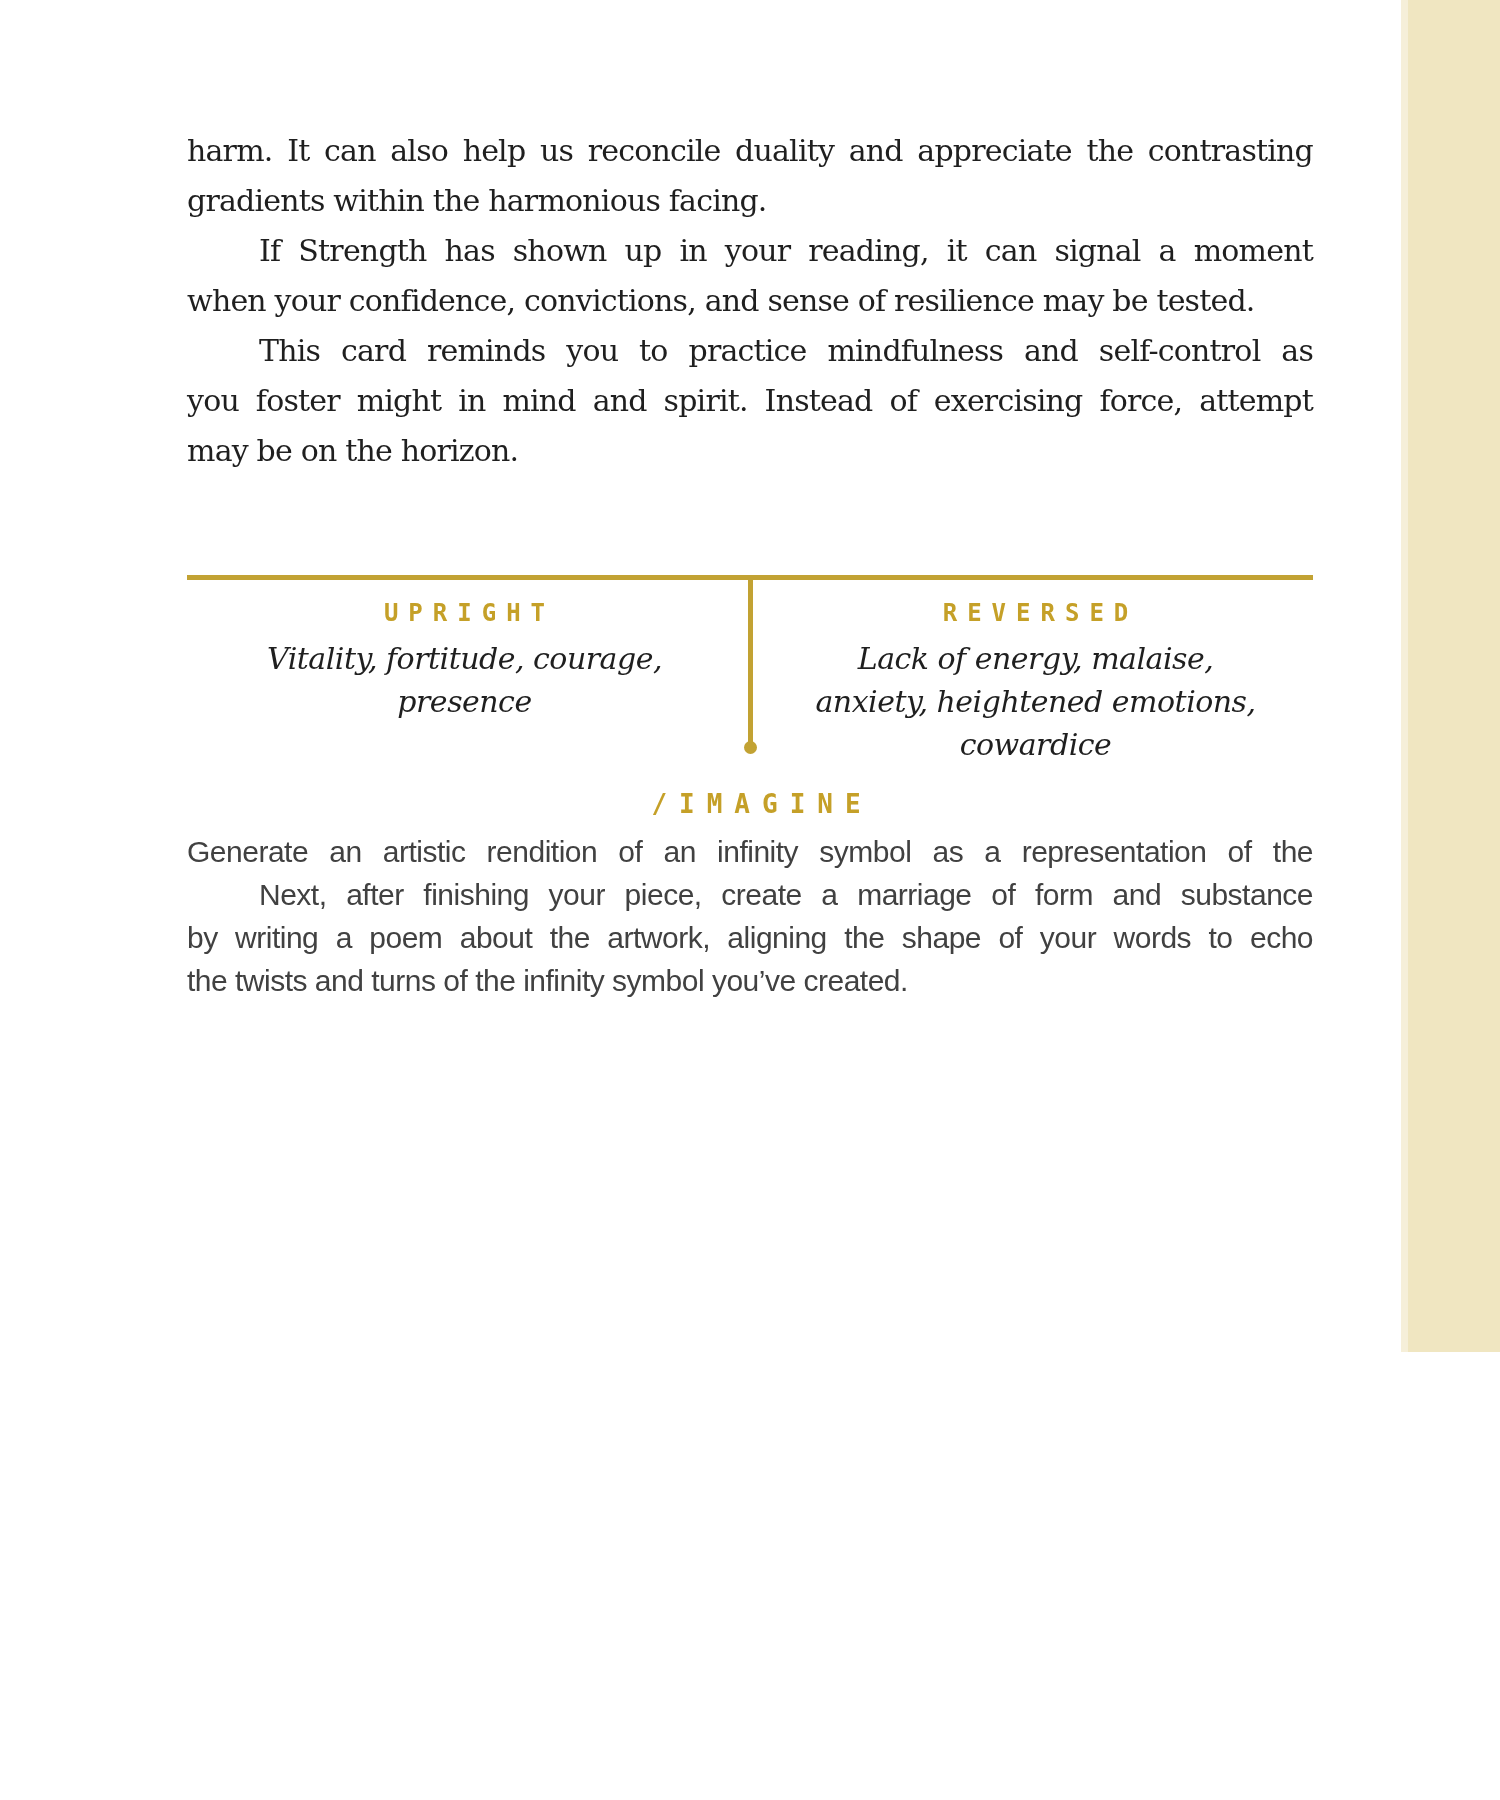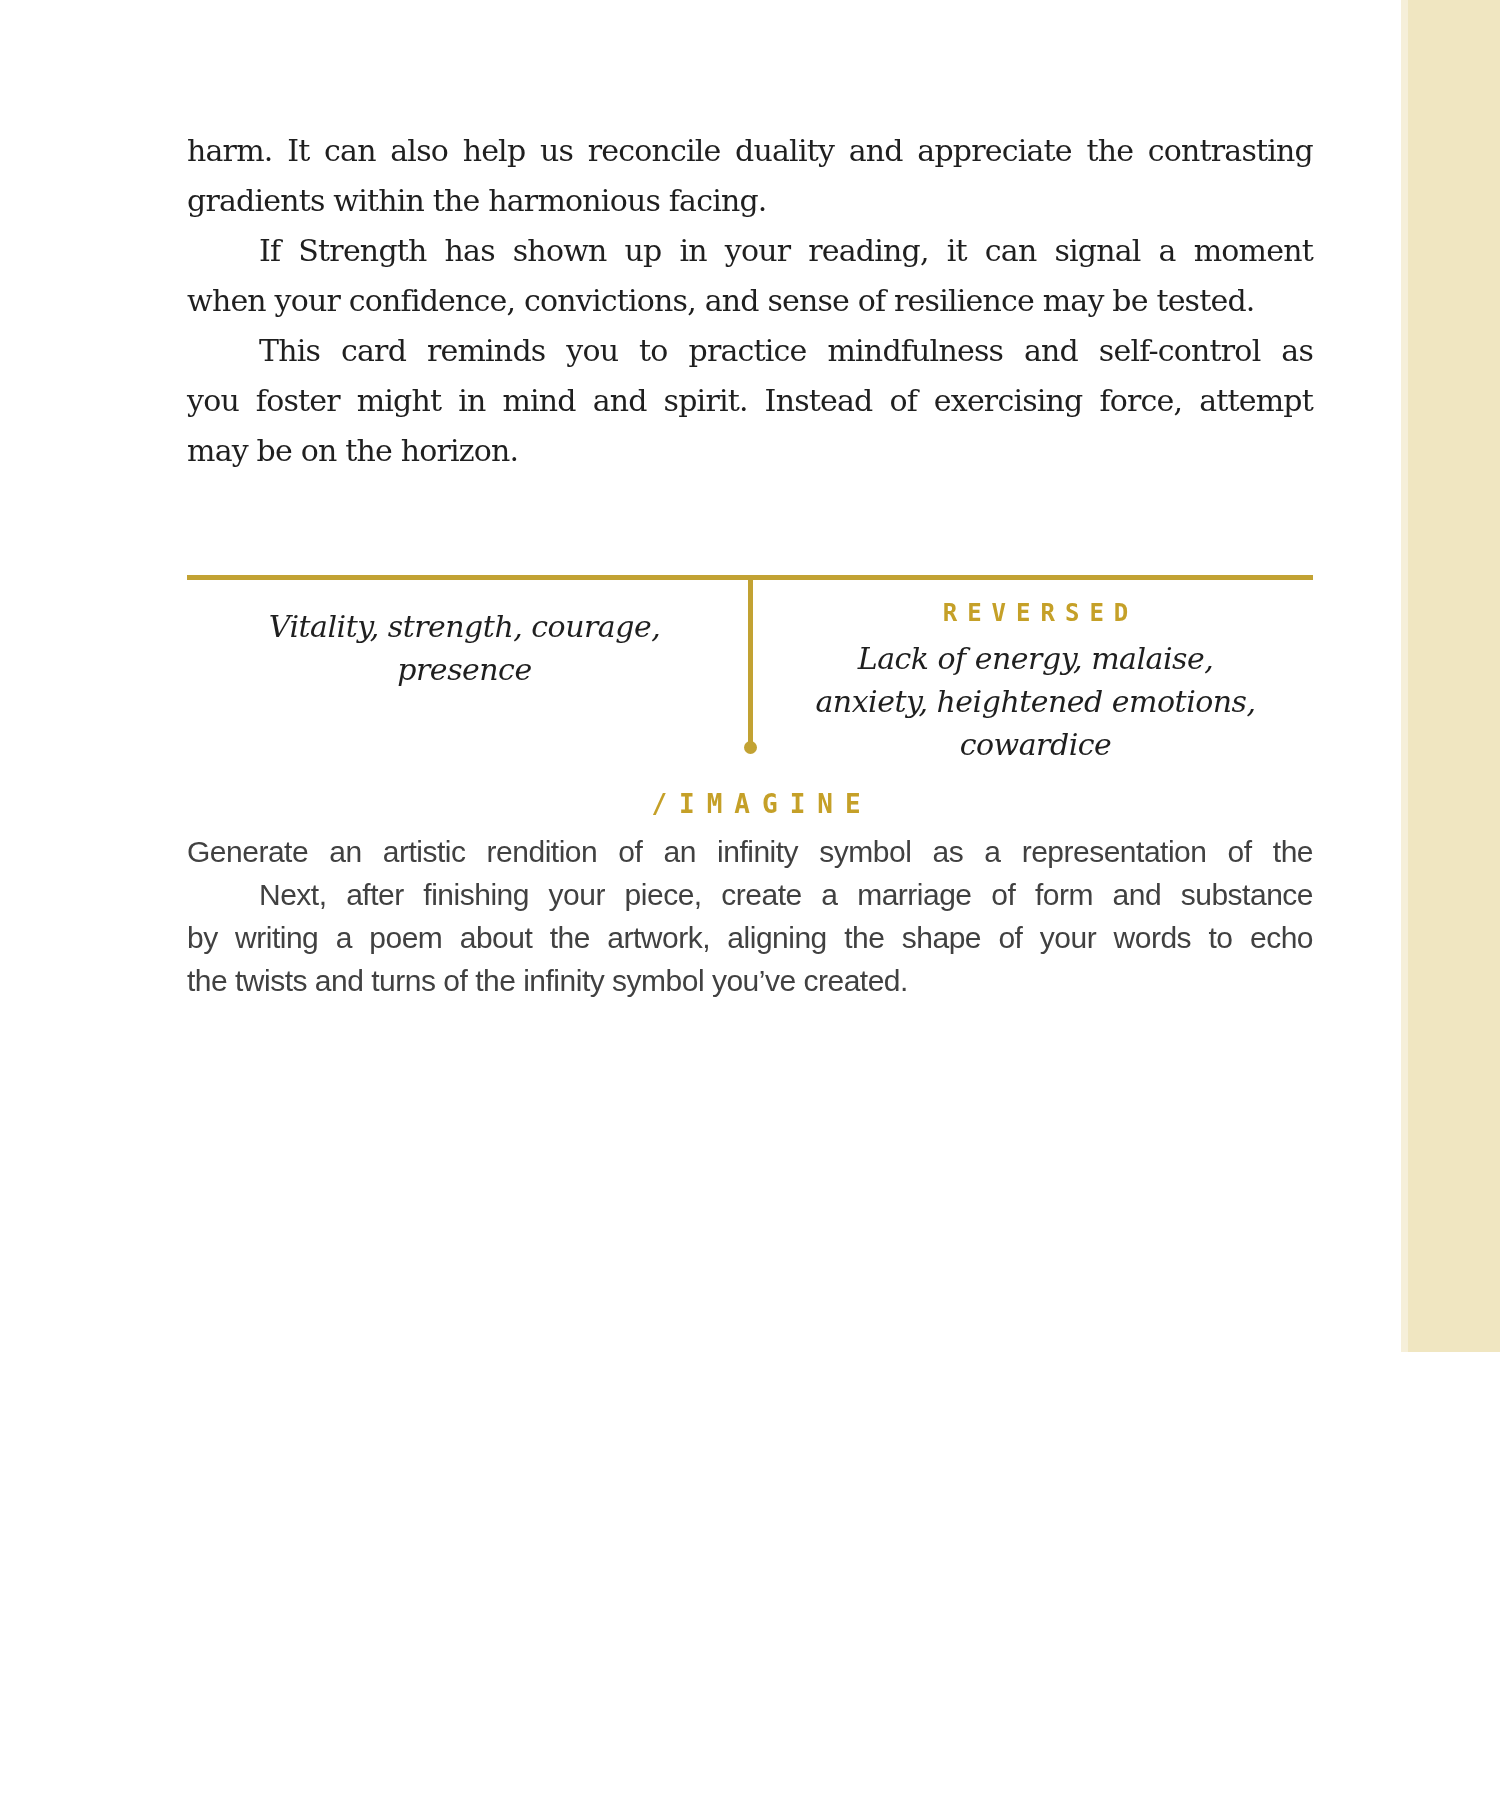--- a/index.html
+++ b/index.html
@@ -115,22 +115,23 @@
     <div class="bline indent">This card reminds you to practice mindfulness and self-control as</div>
     <div class="bline">you foster might in mind and spirit. Instead of exercising force, attempt</div>
     <div class="bline last">may be on the horizon.</div>
   </div>
 
   <div class="rule-h"></div>
   <div class="rule-v"></div>
   <div class="rule-dot"></div>
 
   <div class="col col-upright">
+    <div class="gold-heading">UPRIGHT</div>
     <div class="col-lines">
-      <div>Vitality, strength, courage,</div>
+      <div>Vitality, fortitude, courage,</div>
       <div>presence</div>
     </div>
   </div>
 
   <div class="col col-reversed">
     <div class="gold-heading">REVERSED</div>
     <div class="col-lines">
       <div>Lack of energy, malaise,</div>
       <div>anxiety, heightened emotions,</div>
       <div>cowardice</div>

